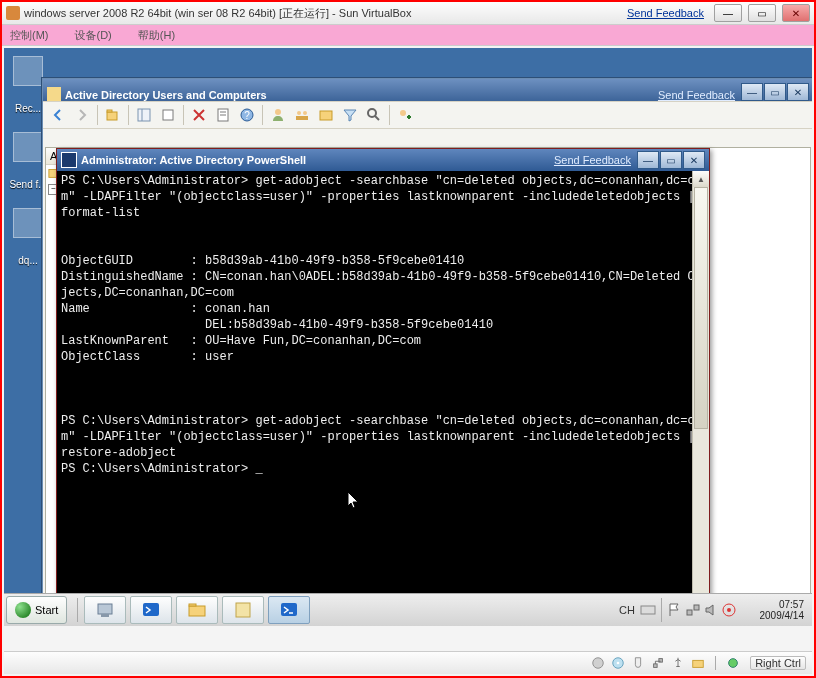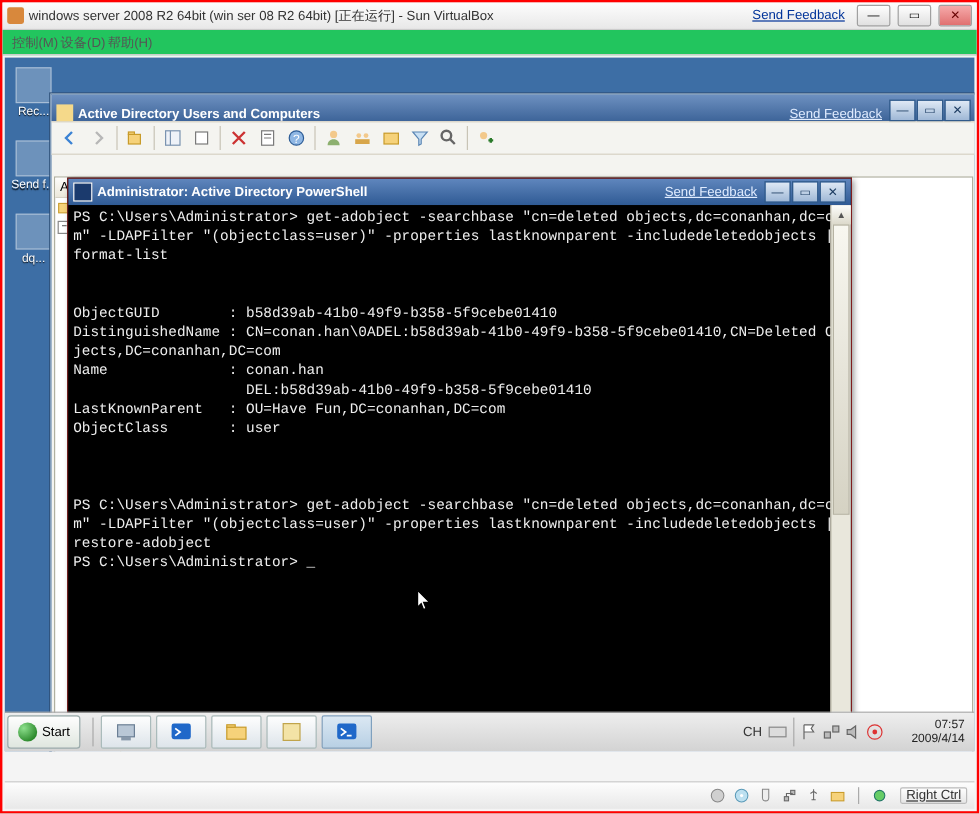--- a/index.html
+++ b/index.html
@@ -5,28 +5,28 @@
   html,body{margin:0;padding:0;font-family:"Segoe UI",Tahoma,sans-serif;font-size:11px;background:#fff;}
   .screen{position:relative;width:816px;height:678px;border:2px solid #f00;box-sizing:border-box;overflow:hidden;background:#f4f4f4;}
   
   .vb-title{height:22px;background:linear-gradient(#fdfdfd,#e8e8e8);display:flex;align-items:center;padding:0 4px;gap:4px;border-bottom:1px solid #ccc;}
   .vb-title .app-icon{width:14px;height:14px;background:#d8883c;border-radius:2px;}
   .vb-title .t{flex:0 0 auto;font-size:11px;color:#333;}
   .vb-title .spacer{flex:1;}
   .vb-title .link{color:#003399;text-decoration:underline;font-size:11px;margin-right:4px;cursor:pointer;}
   .vb-win-btn{width:26px;height:16px;border:1px solid #a0a0a0;border-radius:2px;margin-left:2px;display:flex;align-items:center;justify-content:center;font-size:10px;background:linear-gradient(#fefefe,#e0e0e0);}
   .vb-win-btn.close{background:linear-gradient(#f6aaaa,#e07070);color:#600;}
-  .vb-menu{height:20px;background:#22c55e;display:flex;align-items:center;gap:2px;padding:0 8px;color:#555;border-bottom:1px solid #ccc;}
+  .vb-menu{height:20px;background:#f9a8d4;display:flex;align-items:center;gap:26px;padding:0 8px;color:#555;border-bottom:1px solid #ccc;}
   .vb-menu span{cursor:default;}
   
   .guest{position:absolute;left:2px;top:46px;right:2px;bottom:50px;background:#3d6ea5;overflow:hidden;}
   .desk-icons{position:absolute;left:4px;top:8px;display:flex;flex-direction:column;gap:18px;}
   .desk-icon{width:40px;display:flex;flex-direction:column;align-items:center;gap:2px;cursor:pointer;}
   .desk-icon .ic{width:28px;height:28px;background:rgba(255,255,255,.25);border:1px solid rgba(255,255,255,.4);}
-  .desk-icon .lbl{color:#fff;font-size:10px;text-shadow:0 1px 1px #000;text-align:center;}
+  .desk-icon .lbl{color:#fff;font-size:10px;text-shadow:0 1px 1px #000;text-align:center;margin-top:15px;}
   
   .aduc{position:absolute;left:38px;top:30px;width:770px;height:558px;background:#f4f4f0;border:1px solid #6b8db3;box-shadow:0 0 0 1px #2d4f77;}
   .aduc-title{height:22px;background:linear-gradient(#6d90c0,#3d6499);color:#fff;display:flex;align-items:flex-end;padding:0 4px;font-size:11px;}
   .aduc-title .ic{width:14px;height:14px;background:#f5d98a;margin-right:4px;}
   .aduc-title .t{font-weight:bold;}
   .aduc-title .spacer{flex:1;}
   .aduc-title .link{color:#e0ecff;text-decoration:underline;cursor:pointer;margin-right:6px;}
   .win-btns{display:flex;gap:1px;}
   .win-btn{width:20px;height:16px;background:linear-gradient(#dfe9f5,#9fb8d6);border:1px solid #305a8a;display:flex;align-items:center;justify-content:center;font-size:10px;color:#1a3a60;cursor:pointer;}
   .aduc-menu{height:20px;background:#f4f4f0;display:flex;align-items:center;gap:16px;padding:0 6px;color:#222;}
@@ -63,21 +63,21 @@
   .start .orb{width:16px;height:16px;border-radius:50%;background:radial-gradient(circle at 30% 30%,#8de08d,#0a6b0a);}
   .tb-sep{width:1px;height:24px;background:#aaa;margin:0 4px;}
   .tb-btn{width:40px;height:26px;margin:0 2px;border:1px solid #abb;border-radius:2px;background:linear-gradient(#fefefe,#dde4ea);display:flex;align-items:center;justify-content:center;cursor:pointer;}
   .tb-btn.active{background:linear-gradient(#dbe8f3,#b8d0e4);border-color:#7fa0be;}
   .tb-btn svg{width:20px;height:20px;}
   .taskbar .spacer{flex:1;}
   .taskbar .lang{padding:0 4px;font-size:11px;color:#333;}
   .taskbar .tray-ic{width:16px;height:16px;margin:0 1px;display:block;}
   .taskbar .clock{width:60px;text-align:right;font-size:10px;line-height:11px;color:#222;padding:0 6px;}
   
-  .vb-status{position:absolute;left:2px;right:2px;bottom:2px;height:22px;background:linear-gradient(#fdfdfd,#e8e8e8);display:flex;align-items:center;justify-content:flex-end;gap:6px;padding:0 6px;font-size:11px;color:#333;border-top:1px solid #ccc;text-decoration:underline;}
+  .vb-status{position:absolute;left:2px;right:2px;bottom:2px;height:22px;background:linear-gradient(#fdfdfd,#e8e8e8);display:flex;align-items:center;justify-content:flex-end;gap:6px;padding:0 6px;font-size:11px;color:#333;border-top:1px solid #ccc;}
   .vb-status .st-ic{width:14px;height:14px;display:block;}
   .hostkey{border:1px solid #bbb;border-radius:2px;padding:0 4px;background:linear-gradient(#fefefe,#e6e6e6);margin-left:4px;}
   .cursor-arrow{position:absolute;pointer-events:none;}
   .cursor-arrow svg{width:14px;height:20px;filter:drop-shadow(0 0 1px #000);}
   .cursor-arrow path{fill:#fff;stroke:#000;stroke-width:1;}
 </style>
 </head>
 <body>
 <div class="screen">
 

